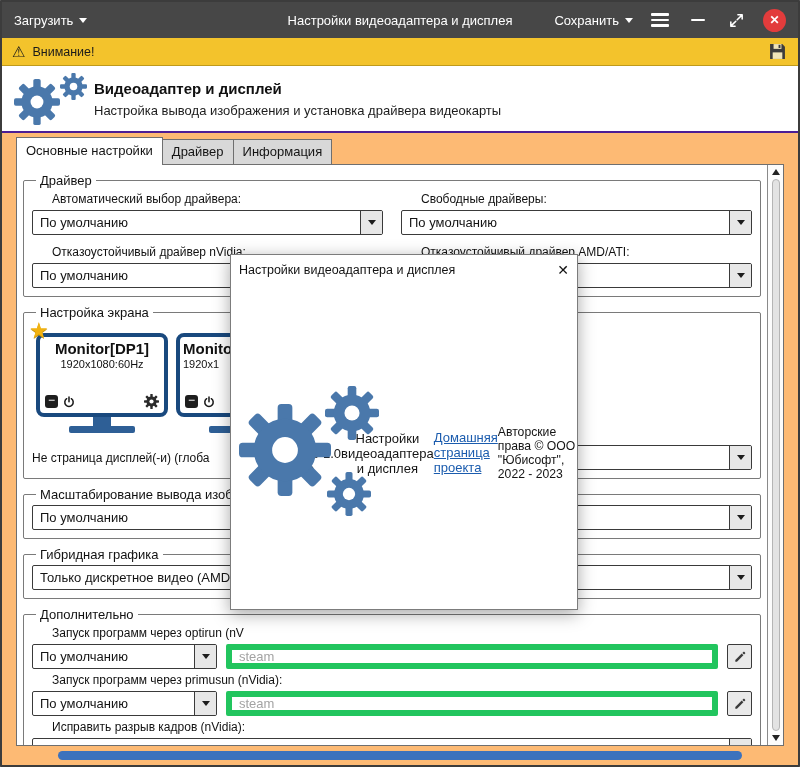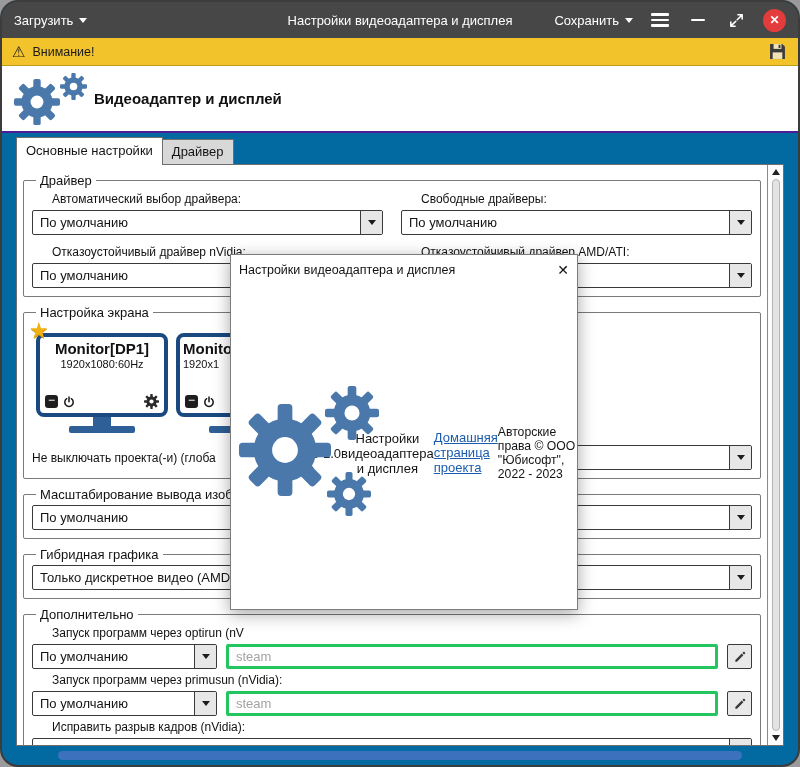--- a/index.html
+++ b/index.html
@@ -1,20 +1,20 @@
 <!DOCTYPE html>
 <html><head>
 <meta charset="utf-8">
 <style>
   * { box-sizing: border-box; margin: 0; padding: 0; }
   html,body { background:#9a9a9a; }
   body { font-family: "Liberation Sans", sans-serif; }
   .window {
-    position: relative; width: 800px; height: 767px; background: #0369a1;
-    border: 2px solid #3c3c3c; border-radius: 18px; overflow: hidden;
+    position: relative; width: 800px; height: 767px; background: #fdba74;
+    border: 2px solid #3c3c3c; border-radius: 1px; overflow: hidden;
   }
 
   
   .topbar {
     position: relative; height: 36px; background: #474747; color: #fff;
     display: flex; align-items: center; padding: 0 12px;
   }
   .tb-btn { background: none; border: none; color: #fff; font-size: 13px;
     display: flex; align-items: center; cursor: pointer; font-family: inherit; }
   .caret-down { width:0; height:0; border-left:4px solid transparent;
@@ -90,21 +90,21 @@
   .star { position:absolute; top:-13px; left:-7px; font-size:22px; color:#f1b211;
     text-shadow:0 1px 0 #c28f0a; z-index:2; line-height:1; }
   .dpms-row { display:flex; align-items:center; margin-top:10px; }
   .dpms-row .field-label { margin:0; }
   .dpms-row .combo { margin-left:auto; width:362px; }
 
   .fullcombo { width:100%; }
 
   .cmd-row { display:flex; align-items:center; gap:9px; margin-bottom:4px; }
   .cmd-row .combo { width:185px; flex:none; }
-  .cmd-input { flex:1; height:25px; border:3px solid #22c55e; border-radius:2px;
+  .cmd-input { flex:1; height:25px; border:6px solid #22c55e; border-radius:2px;
     padding:0 7px; font-size:13px; color:#333; font-family:inherit; }
   .cmd-input::placeholder { color:#a3a3a3; }
   .edit-btn { width:25px; height:25px; flex:none; border:1px solid #3a3a3a; background:#e9e9e9;
     border-radius:2px; display:flex; align-items:center; justify-content:center; cursor:pointer; }
 
   
   .vscroll { position:absolute; top:0; right:0; bottom:0; width:16px;
     border-left:1px solid #8a8a8a; background:#fcfcfc; display:flex;
     flex-direction:column; align-items:center; padding:4px 0; }
   .vs-arrow { width:0; height:0; border-left:4.5px solid transparent;
@@ -210,26 +210,28 @@
     <div class="app-icon">
       <svg class="g1">
           <use href="#gear"></use>
         </svg>
       <svg class="g2">
           <use href="#gear"></use>
         </svg>
     </div>
     <div>
       <div class="app-title">Видеоадаптер и дисплей</div>
+      <div class="app-sub">Настройка вывода изображения и установка драйвера видеокарты</div>
     </div>
   </div>
 
   <div class="tabs">
     <div class="tab active">Основные настройки</div>
     <div class="tab">Драйвер</div>
+    <div class="tab">Информация</div>
   </div>
 
   <div class="panel">
 
     <fieldset>
       <legend>Драйвер</legend>
       <div class="grid2">
         <div>
           <span class="field-label">Автоматический выбор драйвера:</span>
           <div class="combo">
@@ -304,21 +306,21 @@
               <svg class="mon-gear">
                   <use href="#gear"></use>
                 </svg>
             </div>
           </div>
           <div class="mon-neck"></div>
           <div class="mon-base"></div>
         </div>
       </div>
       <div class="dpms-row">
-        <span class="field-label">Не выключать проекта(-и) (глоба</span>
+        <span class="field-label">Не страница дисплей(-и) (глоба</span>
         <div class="combo">
           <span class="combo-val"></span>
           <span class="combo-arrow">
               <i class="tri"></i>
             </span>
         </div>
       </div>
     </fieldset>
 
     <fieldset>

